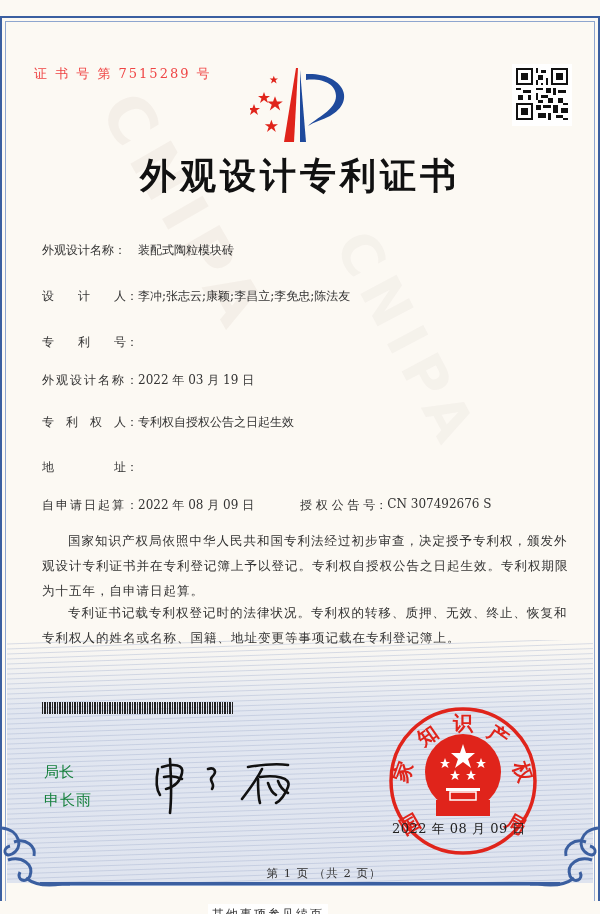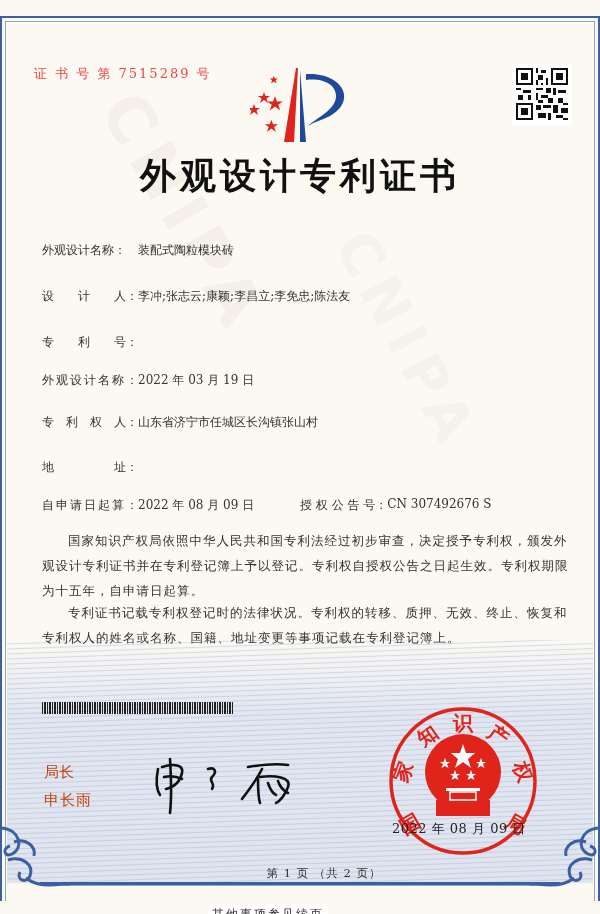--- a/index.html
+++ b/index.html
@@ -36,21 +36,21 @@
   .field .lbl { display: inline-block; width: 96px; letter-spacing: 0; }
   .field .val { display: inline-block; vertical-align: top; }
   .lbl-spread { display: inline-flex; justify-content: space-between; width: 86px; }
   .lbl-wrap { display: inline-flex; width: 96px; }
 
   .para { position: absolute; left: 42px; width: 530px; font-size: 12.5px; line-height: 25px; color: #333; letter-spacing: 1px; }
 
   .barcode { position: absolute; left: 42px; top: 702px; width: 192px; height: 12px;
     background: repeating-linear-gradient(90deg, #222 0px, #222 1px, transparent 1px, transparent 2px, #222 2px, #222 4px, transparent 4px, transparent 5px); }
 
-  .sig-label { position: absolute; left: 44px; font-family: "DejaVu Sans", sans-serif; font-size: 15px; color: #c2410c; }
+  .sig-label { position: absolute; left: 44px; font-family: "DejaVu Sans", sans-serif; font-size: 15px; color: #15803d; }
   .signature { position: absolute; left: 150px; top: 755px; width: 160px; height: 60px; }
 
   .seal { position: absolute; left: 388px; top: 706px; width: 150px; height: 150px; }
   .seal-date { position: absolute; left: 392px; top: 820px; font-size: 13px; color: #222; letter-spacing: 0.5px; }
 
   .page-no { position: absolute; left: 0; right: 0; top: 866px; text-align: center; font-size: 11.5px; color: #333; letter-spacing: 1px; margin-left: 48px; }
   .next-page { position: absolute; left: 208px; top: 904px; width: 120px; height: 14px; background: #fff; overflow: hidden; font-size: 12px; text-align: center; color: #333; line-height: 20px; letter-spacing: 2px; }
 
   .ornament { position: absolute; width: 70px; height: 70px; }
 </style>
@@ -180,21 +180,21 @@
 
 <div class="field" style="top:414px">
   <span class="lbl-wrap">
       <span class="lbl-spread">
     <span>专</span>
     <span>利</span>
     <span>权</span>
     <span>人</span>
   </span>
       <span>：</span>
-    </span><span class="val">山东省济宁市任城区长沟镇张山村</span>
+    </span><span class="val">专利权自授权公告之日起生效</span>
 </div>
 
 <div class="field" style="top:459px">
   <span class="lbl-wrap">
       <span class="lbl-spread">
     <span>地</span>
     <span>址</span>
   </span>
       <span>：</span>
     </span>

